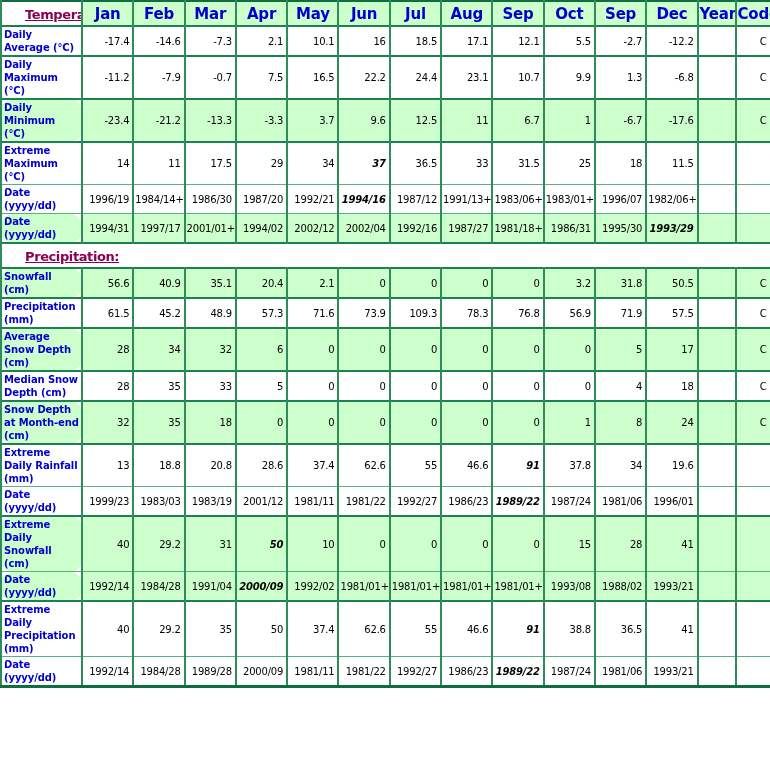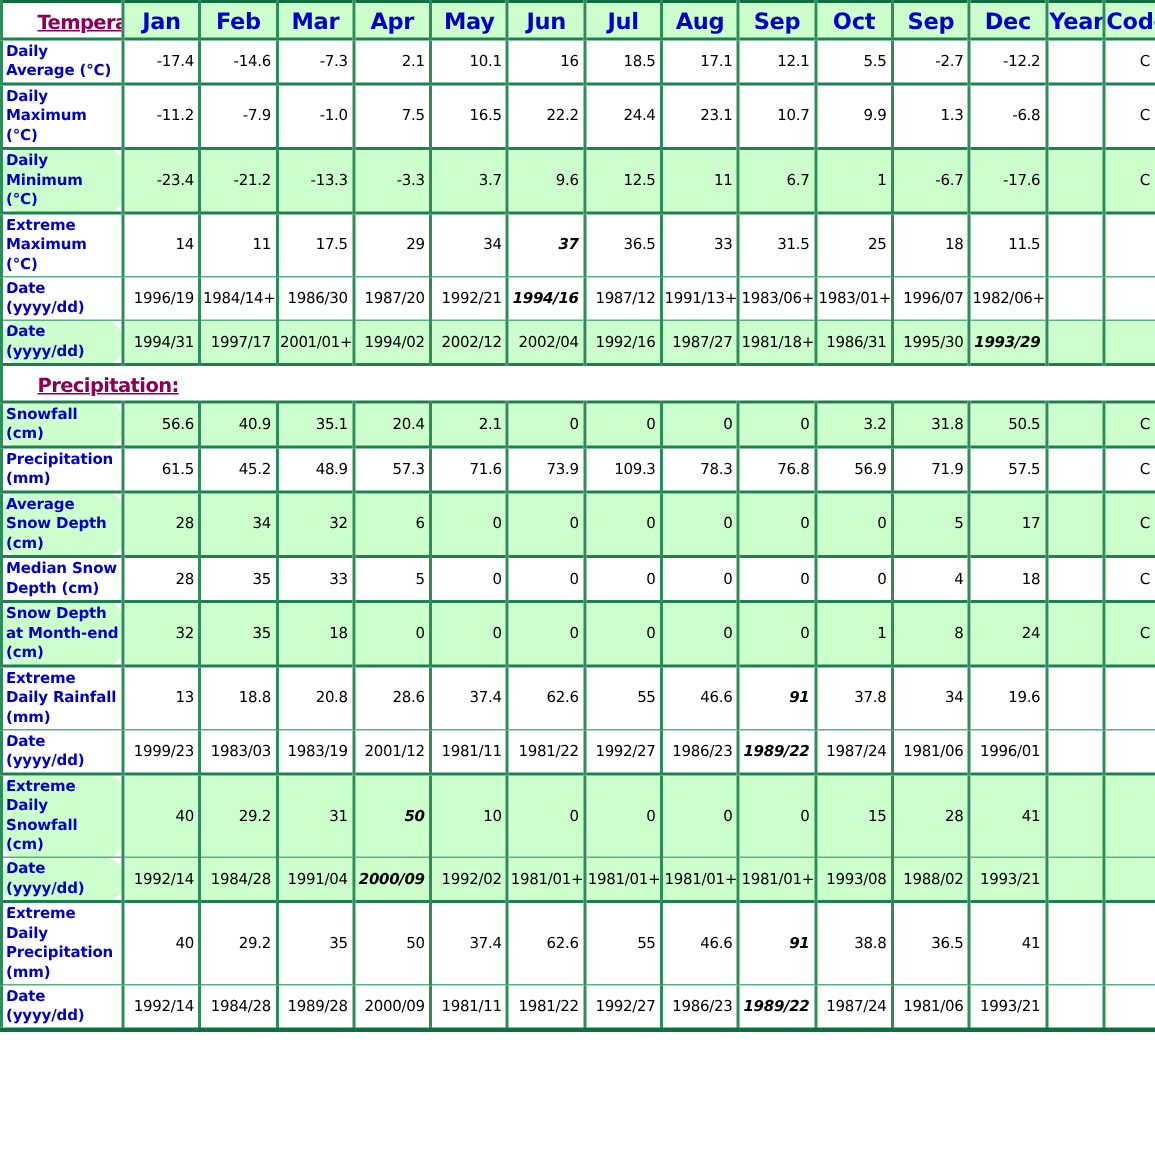--- a/index.html
+++ b/index.html
@@ -102,21 +102,21 @@
         <td class="data">5.5</td>
         <td class="data">-2.7</td>
         <td class="data">-12.2</td>
         <td class="data"></td>
         <td class="data">C</td>
       </tr>
       <tr class="white">
         <td class="label">Daily Maximum (°C)</td>
         <td class="data">-11.2</td>
         <td class="data">-7.9</td>
-        <td class="data">-1.0</td>
+        <td class="data">-0.7</td>
         <td class="data">7.5</td>
         <td class="data">16.5</td>
         <td class="data">22.2</td>
         <td class="data">24.4</td>
         <td class="data">23.1</td>
         <td class="data">10.7</td>
         <td class="data">9.9</td>
         <td class="data">1.3</td>
         <td class="data">-6.8</td>
         <td class="data"></td>

